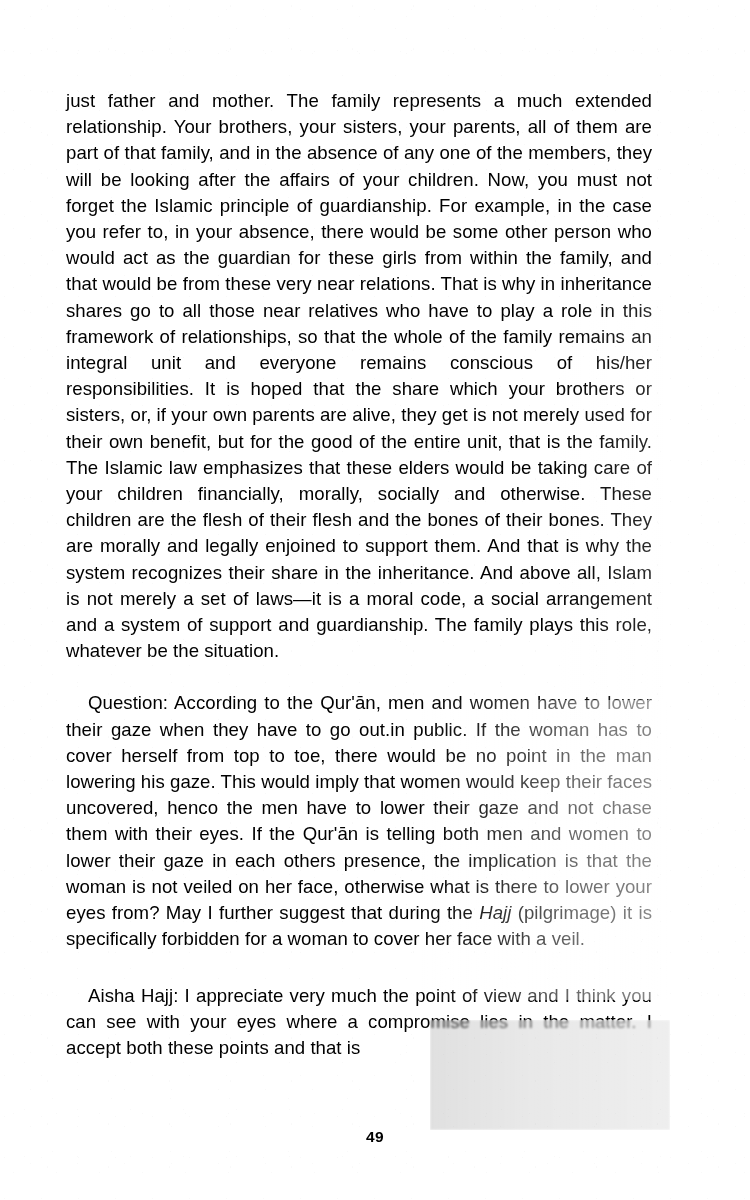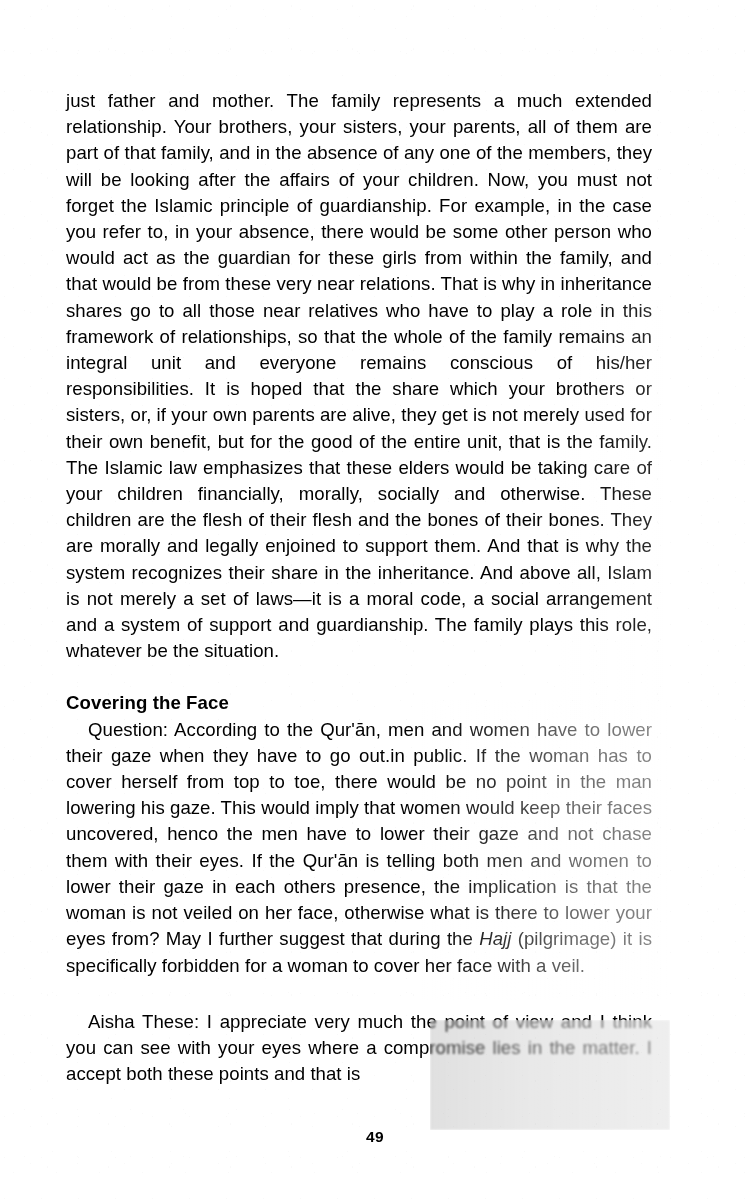--- a/index.html
+++ b/index.html
@@ -136,27 +136,26 @@
 <body>
 
 <div class="page">
 
   <div class="text-column">
 
     <p class="para">just father and mother. The family represents a much extended relationship. Your brothers, your sisters, your parents, all of them are part of that family, and in the absence of any one of the members, they will be looking after the affairs of your children. Now, you must not forget the Islamic principle of guardianship. For example, in the case you refer to, in your absence, there would be some other person who would act as the guardian for these girls from within the family, and that would be from these very near relations. That is why in inheritance shares go to all those near relatives who have to play a role in this framework of relationships, so that the whole of the family remains an integral unit and everyone remains conscious of his/her responsibilities. It is hoped that the share which your brothers or sisters, or, if your own parents are alive, they get is not merely used for their own benefit, but for the good of the entire unit, that is the family. The Islamic law emphasizes that these elders would be taking care of your children financially, morally, socially and otherwise. These children are the flesh of their flesh and the bones of their bones. They are morally and legally enjoined to support them. And that is why the system recognizes their share in the inheritance. And above all, Islam is not merely a set of laws—it is a moral code, a social arrangement and a system of support and guardianship. The family plays this role, whatever be the situation.</p>
 
     <div class="gap-before-heading"></div>
 
-    <h2 class="section-heading">Covering the Face</h2>
 
     <p class="para indented"><span class="lead">Question:</span><span> According to the Qur'ān, men and women have to lower their gaze when they have to go out.in public. If the woman has to cover herself from top to toe, there would be no point in the man lowering his gaze. This would imply that women would keep their faces uncovered, henco the men have to lower their gaze and not chase them with their eyes. If the Qur'ān is telling both men and women to lower their gaze in each others presence, the implication is that the woman is not veiled on her face, otherwise what is there to lower your eyes from? May I further suggest that during the </span><span class="ital">Hajj</span><span> (pilgrimage) it is specifically forbidden for a woman to cover her face with a veil.</span></p>
 
     <div class="gap-para"></div>
 
-    <p class="para indented"><span class="lead">Aisha These:</span><span> I appreciate very much the point of view and I think you can see with your eyes where a compromise lies in the matter. I accept both these points and that is</span></p>
+    <p class="para indented"><span class="lead">Aisha Hajj:</span><span> I appreciate very much the point of view and I think you can see with your eyes where a compromise lies in the matter. I accept both these points and that is</span></p>
 
   </div>
 
   <div class="degrade-layer" id="degrade-right-edge"></div>
   <div class="degrade-layer" id="degrade-mid"></div>
   <div class="degrade-layer" id="degrade-strong"></div>
 
   <div class="speckle"></div>
 
   <div class="folio">49</div>

